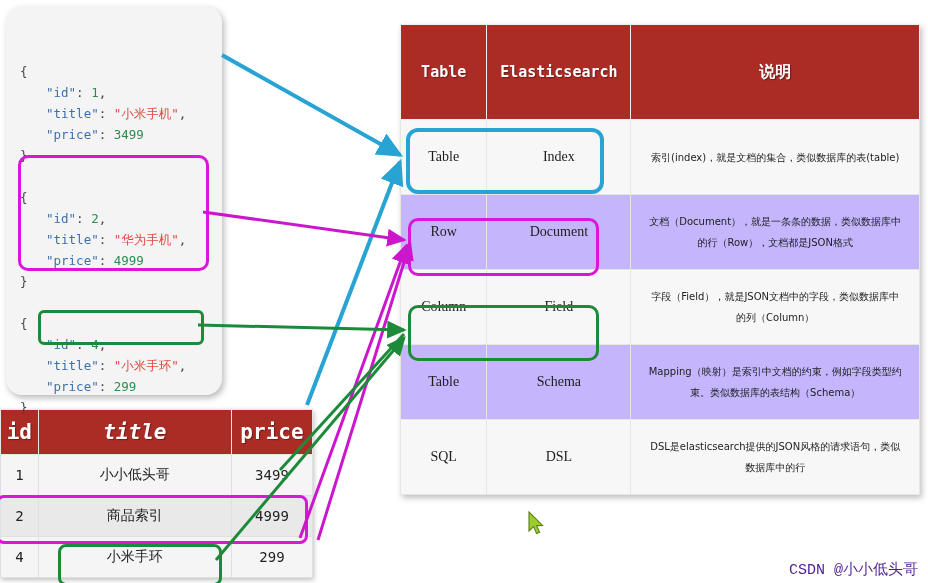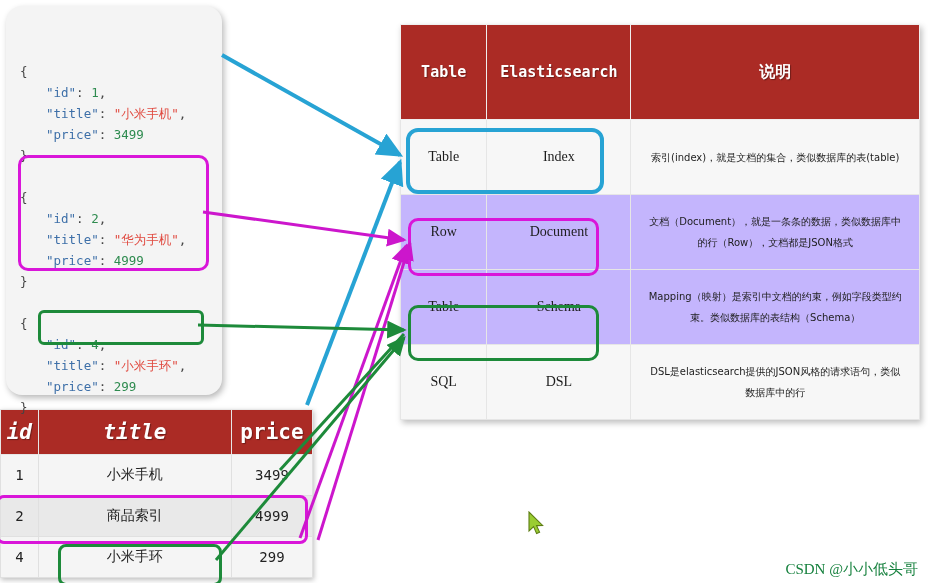--- a/index.html
+++ b/index.html
@@ -55,21 +55,21 @@
     padding:10px 0;text-align:center;border:1px solid #e7e7e7;
     text-shadow:1px 1px 1px rgba(0,0,0,.35);
   }
   .ltable td{
     background:#f5f5f5;color:#222;font-size:14px;
     padding:11px 0;text-align:center;border:1px solid #e0e0e0;
     font-family:"DejaVu Sans","Liberation Sans",sans-serif;
   }
   .ltable tr.alt td{background:#e9e9e9;}
   .ltable td.num-cell{font-family:"DejaVu Sans Mono","Liberation Mono",monospace;}
-  .c-id{width:33px;font-style:italic;}
+  .c-id{width:33px;}
   .c-title{width:173px;font-style:italic;}
   .c-price{width:72px;}
 
   
   .rtable{
     position:absolute;left:400px;top:24px;width:520px;
     border-collapse:collapse;z-index:2;
     box-shadow:2px 3px 6px rgba(0,0,0,.25);
   }
   .rtable th{
@@ -98,22 +98,22 @@
   .w-mysql{width:85px;}
   .w-es{width:142px;}
   .w-desc{width:293px;}
 
   
   .cursor{position:absolute;z-index:9;}
 
   
   .watermark{
     position:absolute;right:10px;bottom:4px;z-index:8;
-    color:#15803d;font-size:15px;
-    font-family:Liberation Serif, serif;
+    color:#4c1d95;font-size:15px;
+    font-family:Liberation Mono, monospace;
   }
 </style>
 </head>
 <body>
 
 <div id="stage">
 
   <div class="json-card">
 
     <div class="json-code">
@@ -145,21 +145,21 @@
     <thead>
       <tr>
         <th class="c-id">id</th>
         <th class="c-title">title</th>
         <th class="c-price">price</th>
       </tr>
     </thead>
     <tbody>
       <tr>
         <td class="num-cell">1</td>
-        <td>小米手机</td>
+        <td>小小低头哥</td>
         <td class="num-cell">3499</td>
       </tr>
       <tr class="alt">
         <td class="num-cell">2</td>
         <td>商品索引</td>
         <td class="num-cell">4999</td>
       </tr>
       <tr>
         <td class="num-cell">4</td>
         <td>小米手环</td>
@@ -183,20 +183,25 @@
     <tbody>
       <tr>
         <td class="term">Table</td>
         <td class="term">Index</td>
         <td class="desc">索引(index)，就是文档的集合，类似数据库的表(table)</td>
       </tr>
       <tr class="alt">
         <td class="term">Row</td>
         <td class="term">Document</td>
         <td class="desc">文档（Document），就是一条条的数据，类似数据库中的行（Row），文档都是JSON格式</td>
+      </tr>
+      <tr>
+        <td class="term">Column</td>
+        <td class="term">Field</td>
+        <td class="desc">字段（Field），就是JSON文档中的字段，类似数据库中的列（Column）</td>
       </tr>
       <tr class="alt">
         <td class="term">Table</td>
         <td class="term">Schema</td>
         <td class="desc">Mapping（映射）是索引中文档的约束，例如字段类型约束。类似数据库的表结构（Schema）</td>
       </tr>
       <tr>
         <td class="term">SQL</td>
         <td class="term">DSL</td>
         <td class="desc">DSL是elasticsearch提供的JSON风格的请求语句，类似数据库中的行</td>

